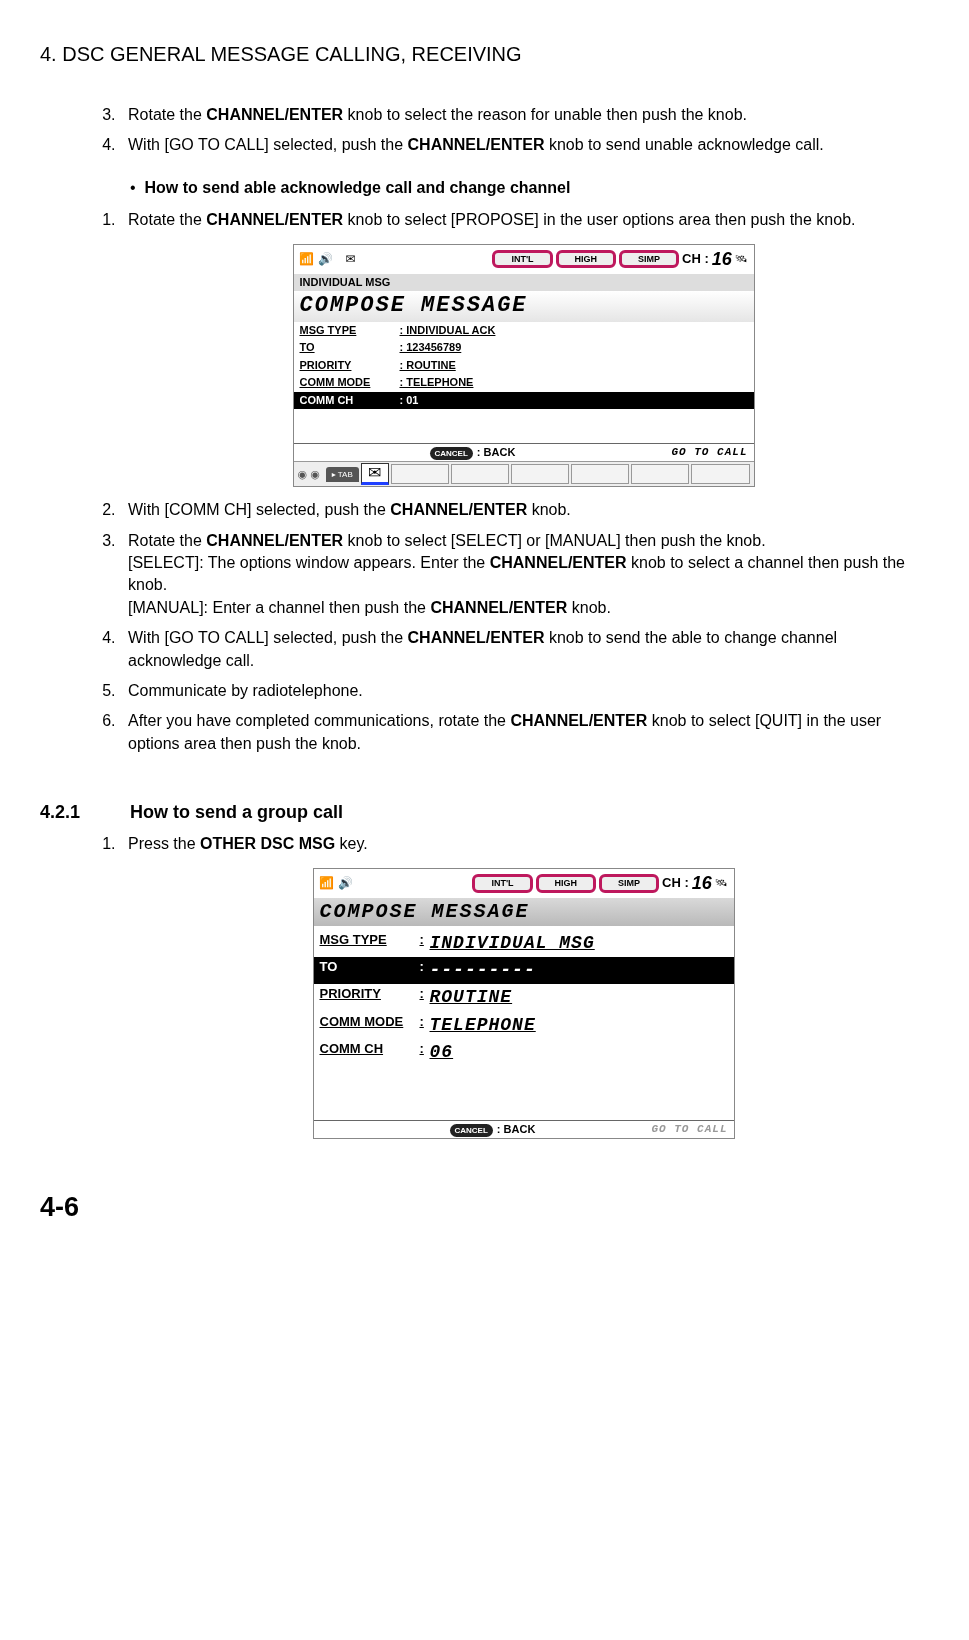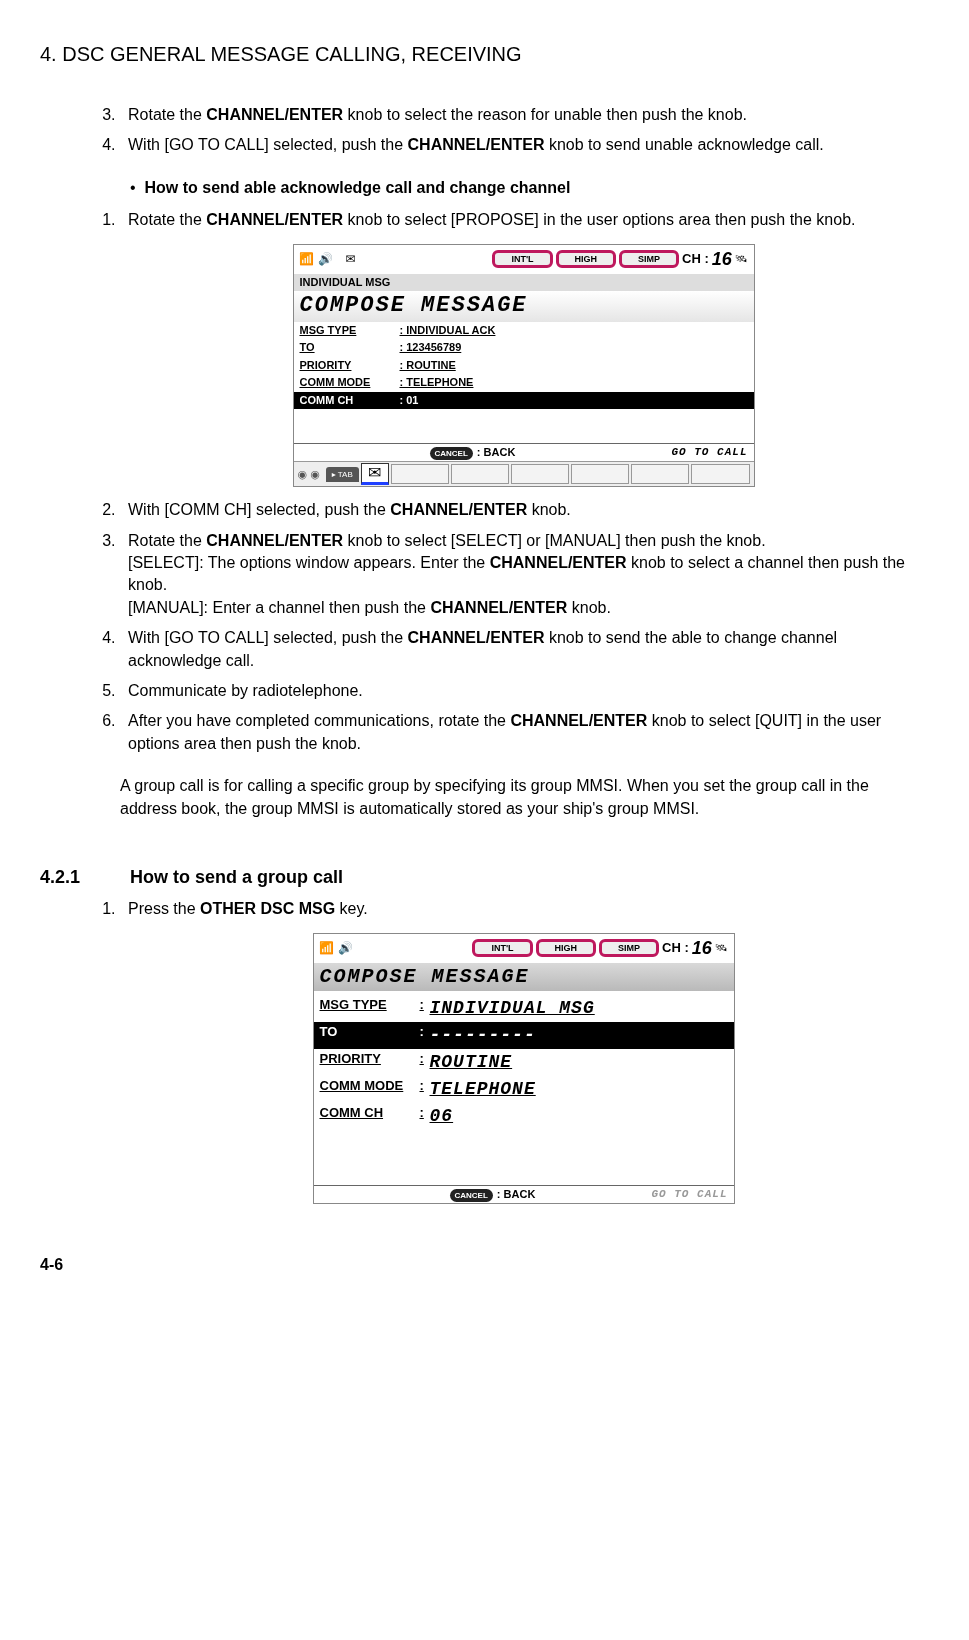--- a/index.html
+++ b/index.html
@@ -184,21 +184,21 @@
     margin: 40px 0 10px -80px;
   }
   h2.section-heading .num { display:inline-block; width:90px; }
   h3.subsection-heading {
     font-size: 18px;
     font-weight: bold;
     margin: 25px 0 8px -80px;
   }
   h3.subsection-heading .num { display:inline-block; width:90px;margin-top:20px; }
   .pagenum {
-    font-size: 16px;
+    font-size: 27px;
     font-weight: bold;
     margin-top: 50px;
   }
 </style>
 </head>
 <body>
 
 <div class="header">4.  DSC GENERAL MESSAGE CALLING, RECEIVING</div>
 
 <div class="content">
@@ -292,21 +292,20 @@
     </li>
     <li>
       <span>With [GO TO CALL] selected, push the </span><b>CHANNEL/ENTER</b><span> knob to send the able to change channel acknowledge call.</span>
     </li>
     <li>Communicate by radiotelephone.</li>
     <li>
       <span>After you have completed communications, rotate the </span><b>CHANNEL/ENTER</b><span> knob to select [QUIT] in the user options area then push the knob.</span>
     </li>
   </ol>
 
-  <p>A group call is for calling a specific group by specifying its group MMSI. When you set the group call in the address book, the group MMSI is automatically stored as your ship's group MMSI.</p>
 
   <h3 class="subsection-heading">
     <span class="num">4.2.1</span><span>How to send a group call</span>
   </h3>
 
   <ol class="instruction-list" start="1">
     <li>
       <span>Press the </span><b>OTHER DSC MSG</b><span> key.</span>
 
       

